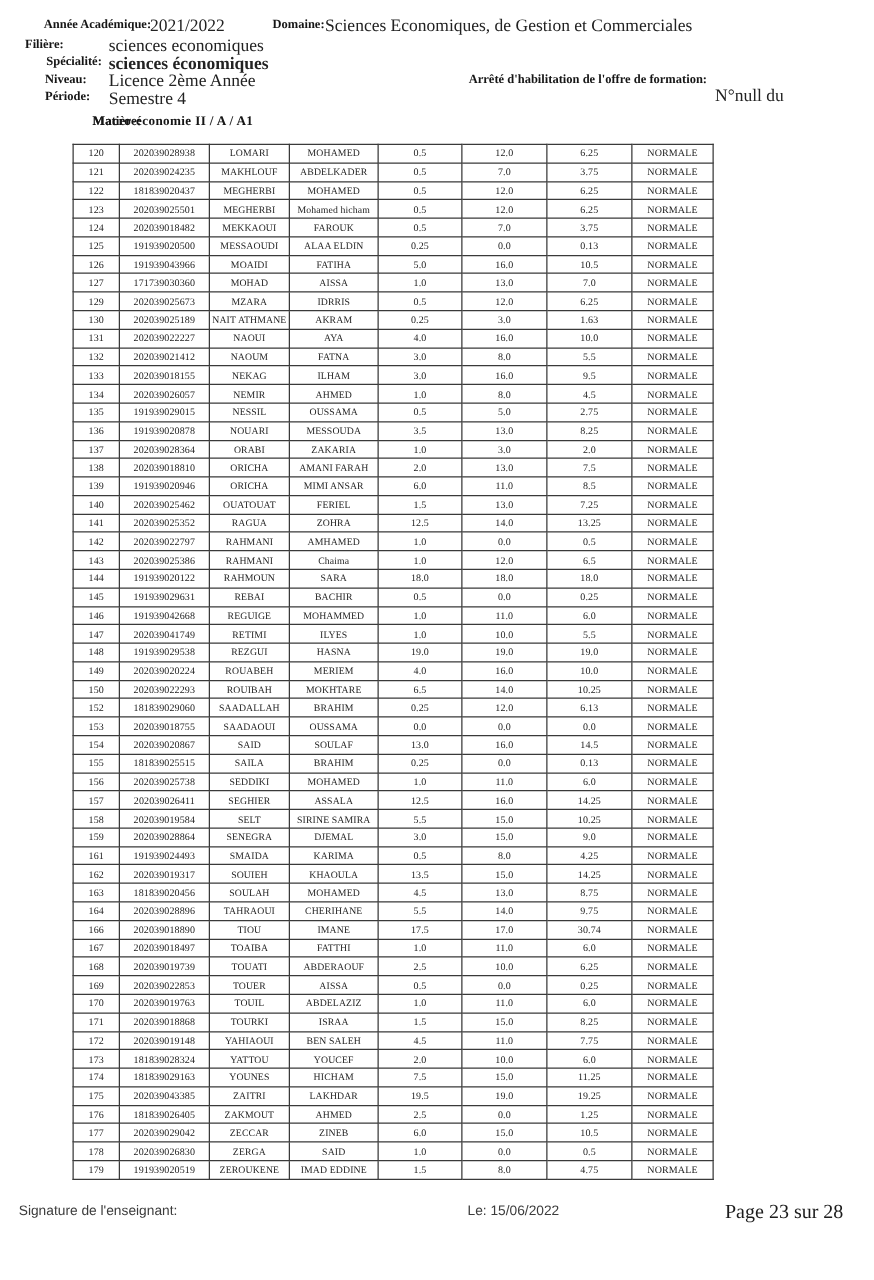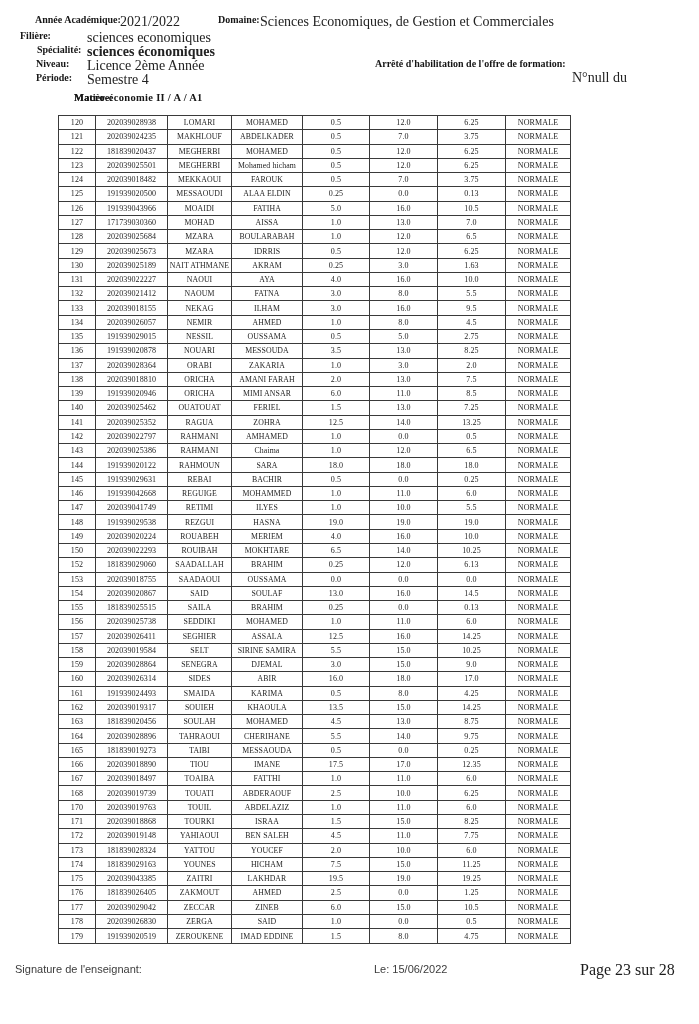--- a/index.html
+++ b/index.html
@@ -156,30 +156,20 @@
           <td class="col-0">127</td>
           <td class="col-1">171739030360</td>
           <td class="col-2">MOHAD</td>
           <td class="col-3">AISSA</td>
           <td class="col-4">1.0</td>
           <td class="col-5">13.0</td>
           <td class="col-6">7.0</td>
           <td class="col-7">NORMALE</td>
         </tr>
         <tr>
-          <td class="col-0">128</td>
-          <td class="col-1">202039025684</td>
-          <td class="col-2">MZARA</td>
-          <td class="col-3">BOULARABAH</td>
-          <td class="col-4">1.0</td>
-          <td class="col-5">12.0</td>
-          <td class="col-6">6.5</td>
-          <td class="col-7">NORMALE</td>
-        </tr>
-        <tr>
           <td class="col-0">129</td>
           <td class="col-1">202039025673</td>
           <td class="col-2">MZARA</td>
           <td class="col-3">IDRRIS</td>
           <td class="col-4">0.5</td>
           <td class="col-5">12.0</td>
           <td class="col-6">6.25</td>
           <td class="col-7">NORMALE</td>
         </tr>
         <tr>
@@ -466,30 +456,20 @@
           <td class="col-0">159</td>
           <td class="col-1">202039028864</td>
           <td class="col-2">SENEGRA</td>
           <td class="col-3">DJEMAL</td>
           <td class="col-4">3.0</td>
           <td class="col-5">15.0</td>
           <td class="col-6">9.0</td>
           <td class="col-7">NORMALE</td>
         </tr>
         <tr>
-          <td class="col-0">160</td>
-          <td class="col-1">202039026314</td>
-          <td class="col-2">SIDES</td>
-          <td class="col-3">ABIR</td>
-          <td class="col-4">16.0</td>
-          <td class="col-5">18.0</td>
-          <td class="col-6">17.0</td>
-          <td class="col-7">NORMALE</td>
-        </tr>
-        <tr>
           <td class="col-0">161</td>
           <td class="col-1">191939024493</td>
           <td class="col-2">SMAIDA</td>
           <td class="col-3">KARIMA</td>
           <td class="col-4">0.5</td>
           <td class="col-5">8.0</td>
           <td class="col-6">4.25</td>
           <td class="col-7">NORMALE</td>
         </tr>
         <tr>
@@ -516,37 +496,27 @@
           <td class="col-0">164</td>
           <td class="col-1">202039028896</td>
           <td class="col-2">TAHRAOUI</td>
           <td class="col-3">CHERIHANE</td>
           <td class="col-4">5.5</td>
           <td class="col-5">14.0</td>
           <td class="col-6">9.75</td>
           <td class="col-7">NORMALE</td>
         </tr>
         <tr>
-          <td class="col-0">165</td>
-          <td class="col-1">181839019273</td>
-          <td class="col-2">TAIBI</td>
-          <td class="col-3">MESSAOUDA</td>
-          <td class="col-4">0.5</td>
-          <td class="col-5">0.0</td>
-          <td class="col-6">0.25</td>
-          <td class="col-7">NORMALE</td>
-        </tr>
-        <tr>
           <td class="col-0">166</td>
           <td class="col-1">202039018890</td>
           <td class="col-2">TIOU</td>
           <td class="col-3">IMANE</td>
           <td class="col-4">17.5</td>
           <td class="col-5">17.0</td>
-          <td class="col-6">12.35</td>
+          <td class="col-6">30.74</td>
           <td class="col-7">NORMALE</td>
         </tr>
         <tr>
           <td class="col-0">167</td>
           <td class="col-1">202039018497</td>
           <td class="col-2">TOAIBA</td>
           <td class="col-3">FATTHI</td>
           <td class="col-4">1.0</td>
           <td class="col-5">11.0</td>
           <td class="col-6">6.0</td>
@@ -556,20 +526,30 @@
           <td class="col-0">168</td>
           <td class="col-1">202039019739</td>
           <td class="col-2">TOUATI</td>
           <td class="col-3">ABDERAOUF</td>
           <td class="col-4">2.5</td>
           <td class="col-5">10.0</td>
           <td class="col-6">6.25</td>
           <td class="col-7">NORMALE</td>
         </tr>
         <tr>
+          <td class="col-0">169</td>
+          <td class="col-1">202039022853</td>
+          <td class="col-2">TOUER</td>
+          <td class="col-3">AISSA</td>
+          <td class="col-4">0.5</td>
+          <td class="col-5">0.0</td>
+          <td class="col-6">0.25</td>
+          <td class="col-7">NORMALE</td>
+        </tr>
+        <tr>
           <td class="col-0">170</td>
           <td class="col-1">202039019763</td>
           <td class="col-2">TOUIL</td>
           <td class="col-3">ABDELAZIZ</td>
           <td class="col-4">1.0</td>
           <td class="col-5">11.0</td>
           <td class="col-6">6.0</td>
           <td class="col-7">NORMALE</td>
         </tr>
         <tr>

